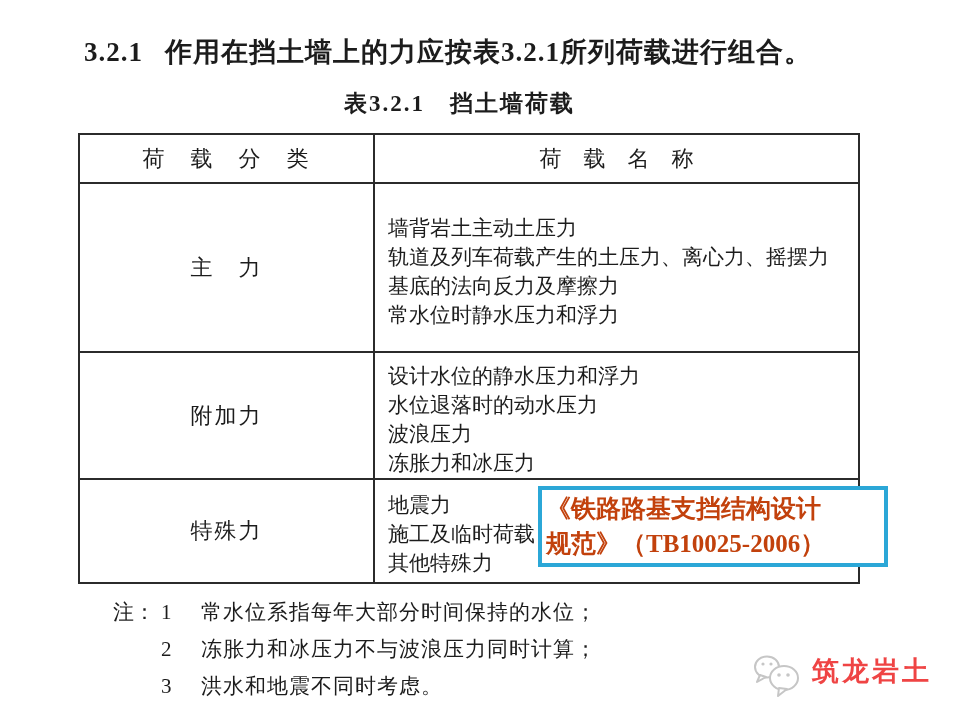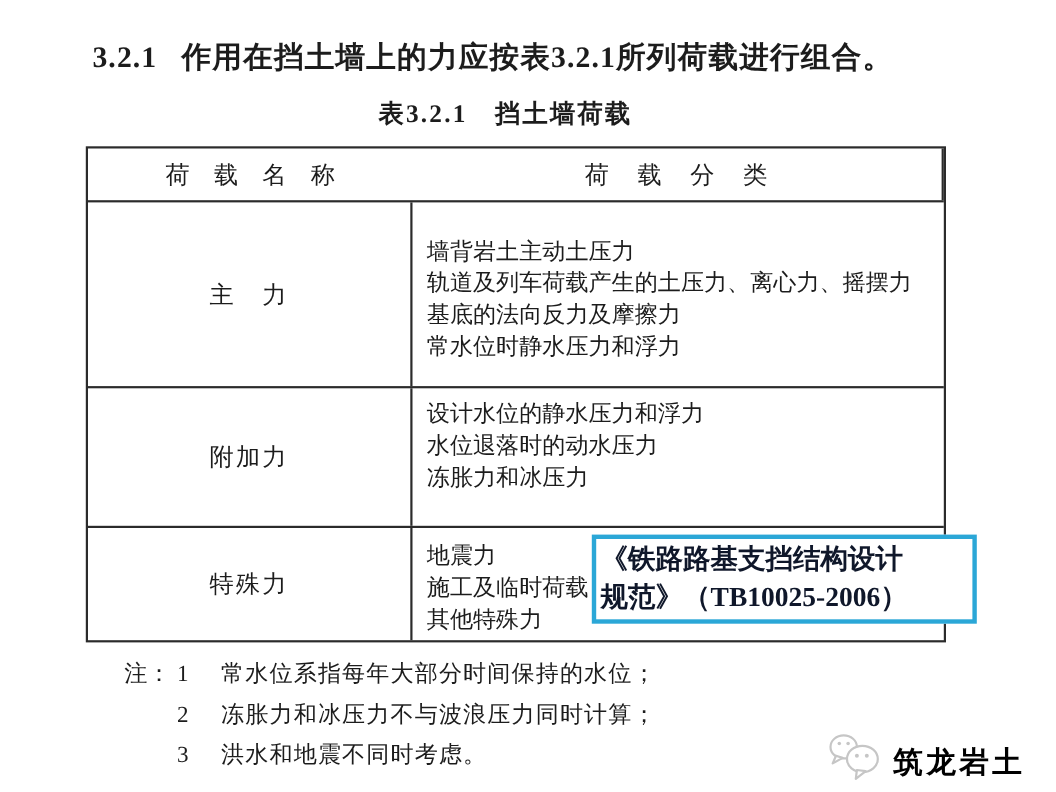--- a/index.html
+++ b/index.html
@@ -44,74 +44,75 @@
   .r1 .items{padding-top:30px;}
   .r2 .items{padding-top:9px;}
   .r3 .items{padding-top:11px;}
   .item{white-space:nowrap;}
   
   .callout{
     position:absolute;left:538px;top:486px;width:336px;height:72px;
     border:4px solid #2BA7D7;background:#ffffff;
     z-index:5;box-sizing:content-box;
     padding:1px 2px 0 4px;
-    color:#0f172a;font-size:25px;line-height:35px;font-weight:600;
+    color:#c2410c;font-size:25px;line-height:35px;font-weight:600;
     white-space:nowrap;
   }
   
   .notes{
     position:absolute;left:113px;top:594px;width:680px;
     font-size:21px;
   }
   .note-row{display:grid;grid-template-columns:48px 40px auto;line-height:37px;}
   .note-text{letter-spacing:1px;white-space:nowrap;}
   
   .watermark{
     position:absolute;left:752px;top:653px;width:204px;height:58px;
-    display:flex;align-items:flex-end;gap:8px;
-    color:#000000;
+    display:flex;align-items:flex-start;gap:8px;
+    color:#ef4444;
   }
   .wm-text{
     font-size:27px;font-weight:bold;letter-spacing:3px;
     text-shadow:1px 1px 0 #ffffff;white-space:nowrap;
   }
   .wm-icon svg{display:block;}
 </style>
 </head>
 <body>
 
 <div class="page">
 
   <div class="heading">
     <span class="sec-num">3.2.1</span><span class="sec-text">作用在挡土墙上的力应按表3.2.1所列荷载进行组合。</span>
   </div>
 
   <div class="caption">表3.2.1　挡土墙荷载</div>
 
   <div class="table">
     <div class="trow thead">
+      <div class="cell cat head">荷　载　分　类</div>
       <div class="cell head">荷　载　名　称</div>
-      <div class="cell cat head">荷　载　分　类</div>
     </div>
 
     <div class="trow r1">
       <div class="cell cat">主　力</div>
       <div class="cell items">
         <div class="item">墙背岩土主动土压力</div>
         <div class="item">轨道及列车荷载产生的土压力、离心力、摇摆力</div>
         <div class="item">基底的法向反力及摩擦力</div>
         <div class="item">常水位时静水压力和浮力</div>
       </div>
     </div>
 
     <div class="trow r2">
       <div class="cell cat">附加力</div>
       <div class="cell items">
         <div class="item">设计水位的静水压力和浮力</div>
         <div class="item">水位退落时的动水压力</div>
+        <div class="item">波浪压力</div>
         <div class="item">冻胀力和冰压力</div>
       </div>
     </div>
 
     <div class="trow r3">
       <div class="cell cat">特殊力</div>
       <div class="cell items">
         <div class="item">地震力</div>
         <div class="item">施工及临时荷载</div>
         <div class="item">其他特殊力</div>

